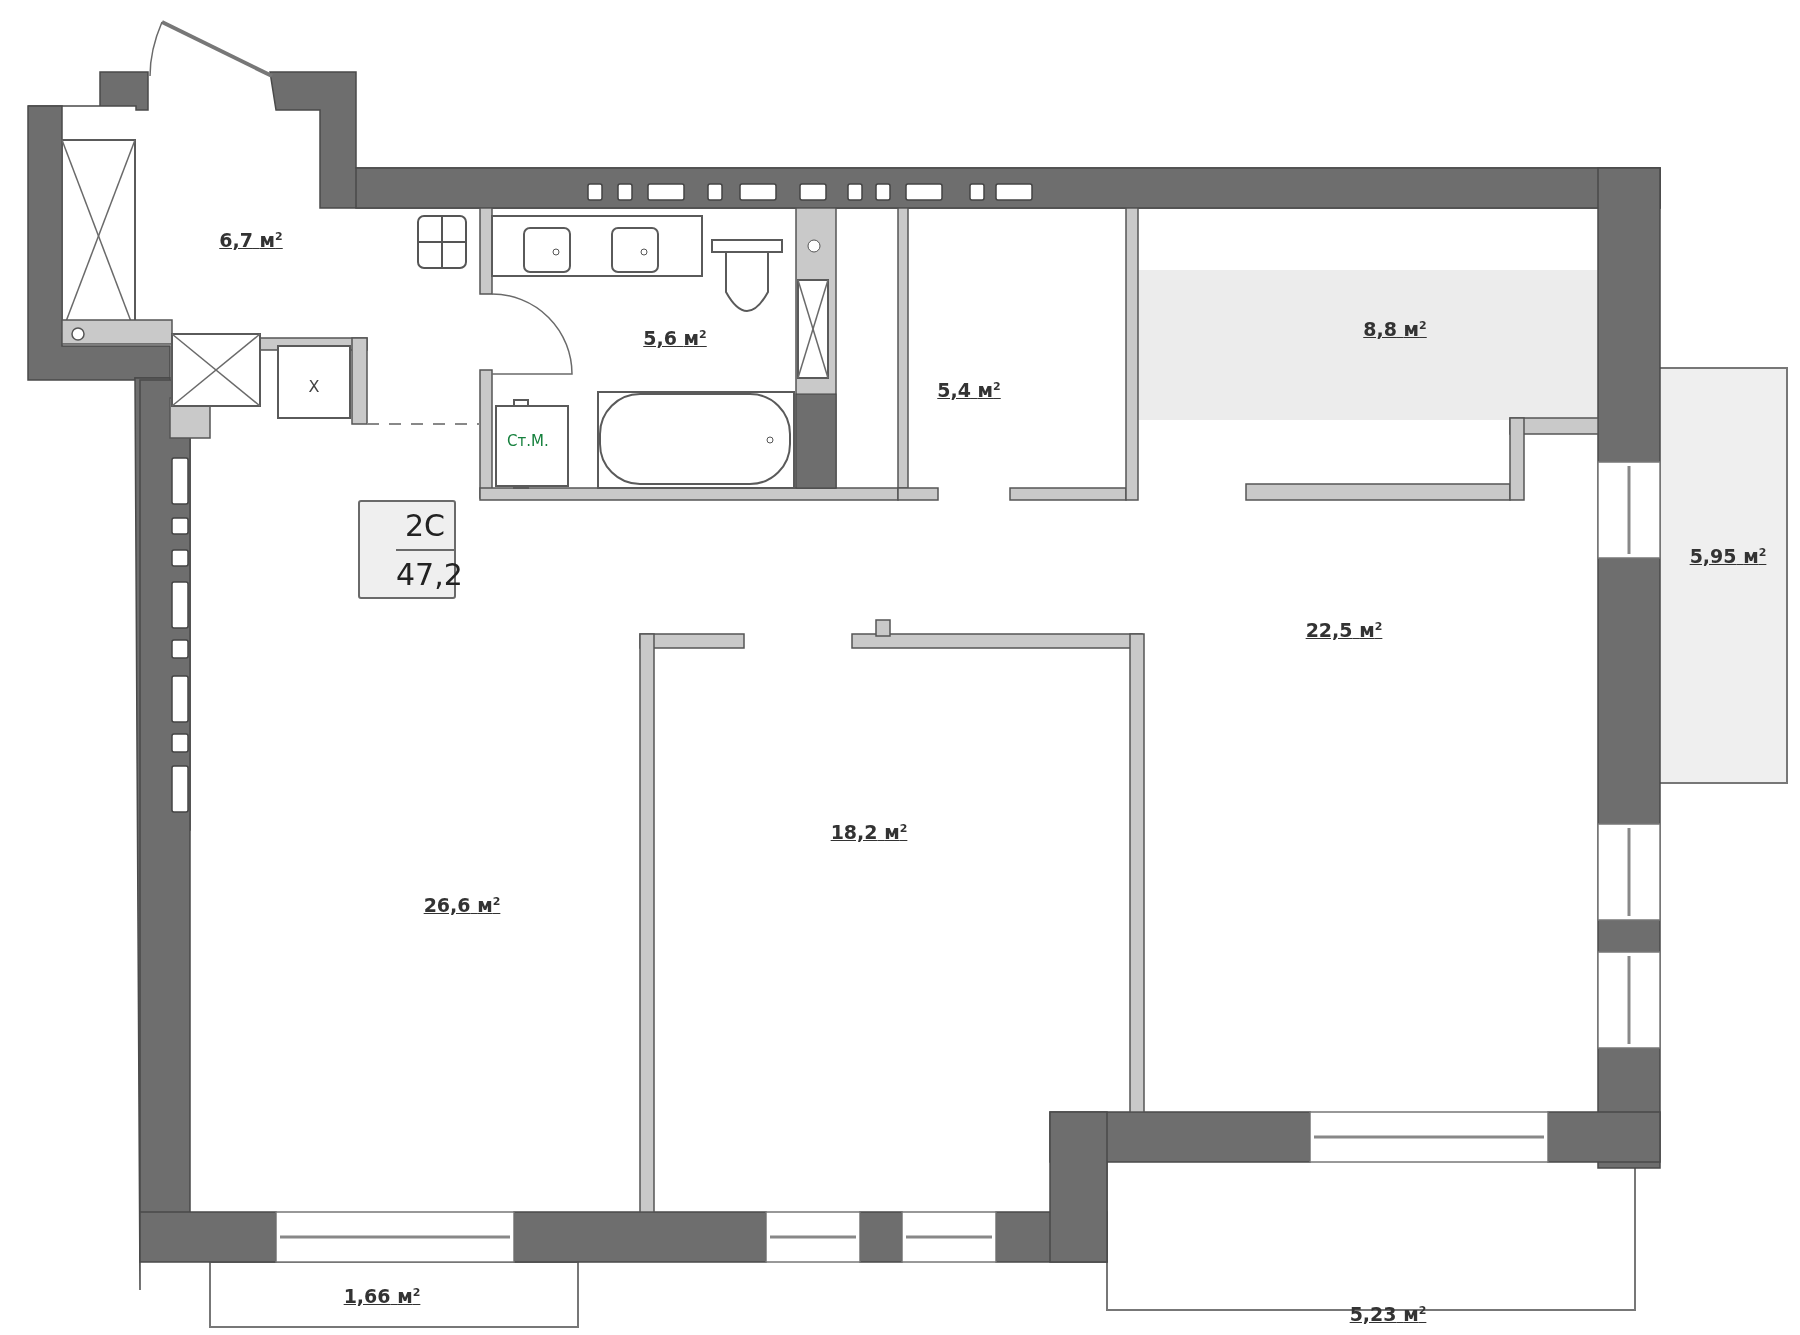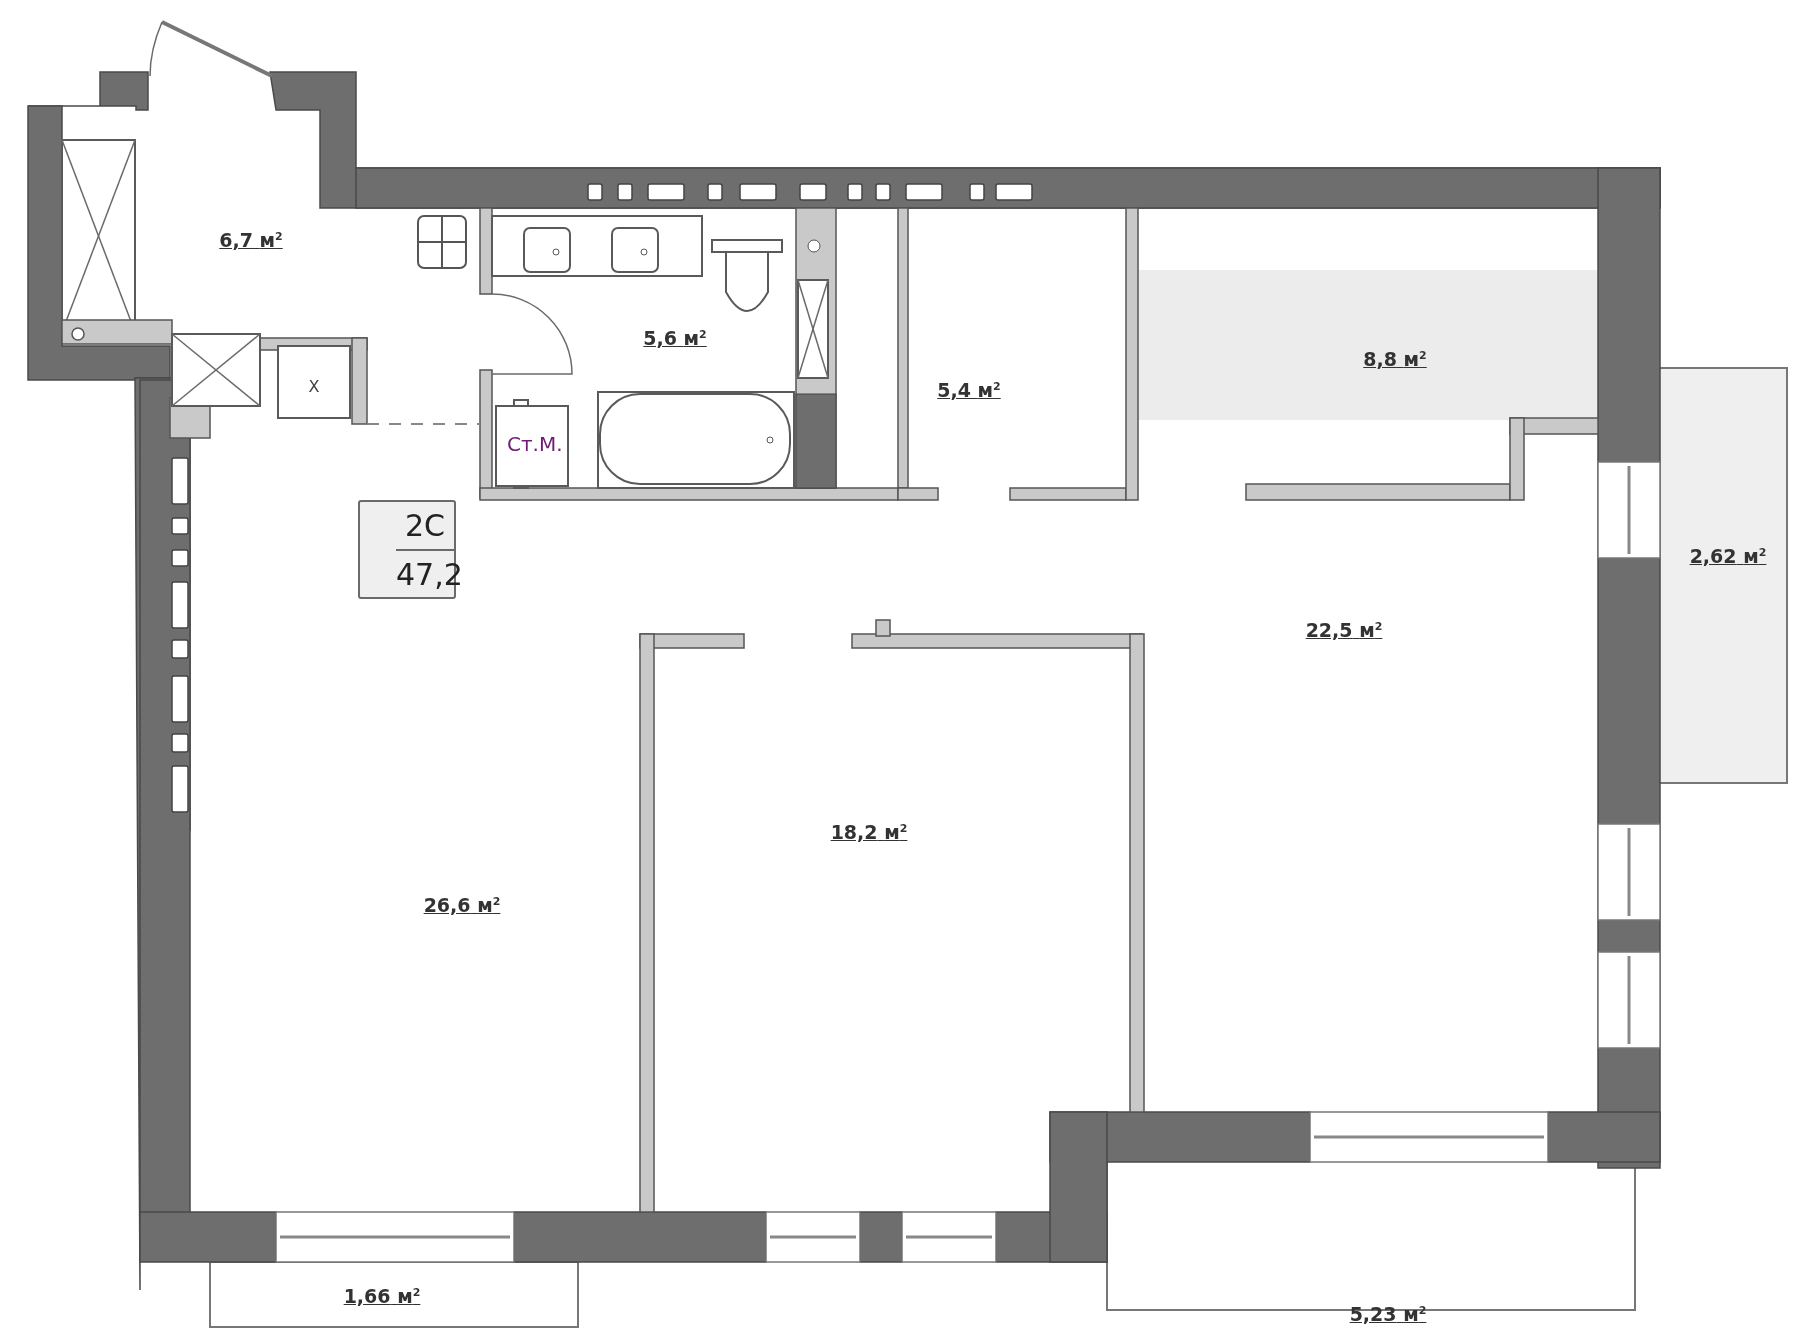--- a/index.html
+++ b/index.html
@@ -13,21 +13,21 @@
   .swing { fill: #f2f2f2; stroke: #7a7a7a; stroke-width: 1.5; }
   .curtain { fill: none; stroke: #777; stroke-width: 2; }
   .lbl { position: absolute; font-size: 19px; font-weight: bold; color: #333;
          transform: translate(-50%, -50%); white-space: nowrap; letter-spacing: 0px; text-decoration: underline; }
   .lbl sup { font-size: 11px; vertical-align: 7px; }
   .badge { position: absolute; left: 358px; top: 500px; width: 94px; height: 95px;
            border: 2px solid #6a6a6a; border-radius: 3px; background: #efefef; }
   .badge div { height: 47px; line-height: 47px; text-align: center;
                font-size: 30px; color: #222; font-family: "DejaVu Sans", sans-serif; margin-left: 36px; }
   .badge .top { border-bottom: 2px solid #6a6a6a; }
-  .cm { position: absolute; left: 507px; top: 432px; font-size: 20px; color: #701a75; }
+  .cm { position: absolute; left: 507px; top: 432px; font-size: 15px; color: #15803d; }
 </style>
 </head>
 <body>
 
 
 
 <svg id="plan" width="1800" height="1335" viewBox="0 0 1800 1335">
 
   <rect x="1657" y="368" width="130" height="415" fill="#efefef" stroke="#777" stroke-width="2"></rect>
   <rect x="1107" y="1160" width="528" height="150" fill="#fff" stroke="#777" stroke-width="2"></rect>
@@ -309,22 +309,22 @@
     <line x1="0" y1="108" x2="5" y2="108">
     <line x1="0" y1="140" x2="5" y2="140">
     <line x1="0" y1="333" x2="5" y2="333">
   </line></line></line></g>
 
 
 
 <div class="lbl" style="left:251px;top:240px"><span>6,7</span> <span>м</span><sup>2</sup></div>
 <div class="lbl" style="left:675px;top:338px"><span>5,6</span> <span>м</span><sup>2</sup></div>
 <div class="lbl" style="left:969px;top:390px"><span>5,4</span> <span>м</span><sup>2</sup></div>
-<div class="lbl" style="left:1395px;top:359px"><span>8,8</span> <span>м</span><sup>2</sup></div>
-<div class="lbl" style="left:1728px;top:556px"><span>2,62</span> <span>м</span><sup>2</sup></div>
+<div class="lbl" style="left:1395px;top:329px"><span>8,8</span> <span>м</span><sup>2</sup></div>
+<div class="lbl" style="left:1728px;top:556px"><span>5,95</span> <span>м</span><sup>2</sup></div>
 <div class="lbl" style="left:1344px;top:630px"><span>22,5</span> <span>м</span><sup>2</sup></div>
 <div class="lbl" style="left:869px;top:832px"><span>18,2</span> <span>м</span><sup>2</sup></div>
 <div class="lbl" style="left:462px;top:905px"><span>26,6</span> <span>м</span><sup>2</sup></div>
 <div class="lbl" style="left:1388px;top:1314px"><span>5,23</span> <span>м</span><sup>2</sup></div>
 <div class="lbl" style="left:382px;top:1296px"><span>1,66</span> <span>м</span><sup>2</sup></div>
 
 
 <div class="badge">
   <div class="top">2С</div>
   <div>47,2</div>

